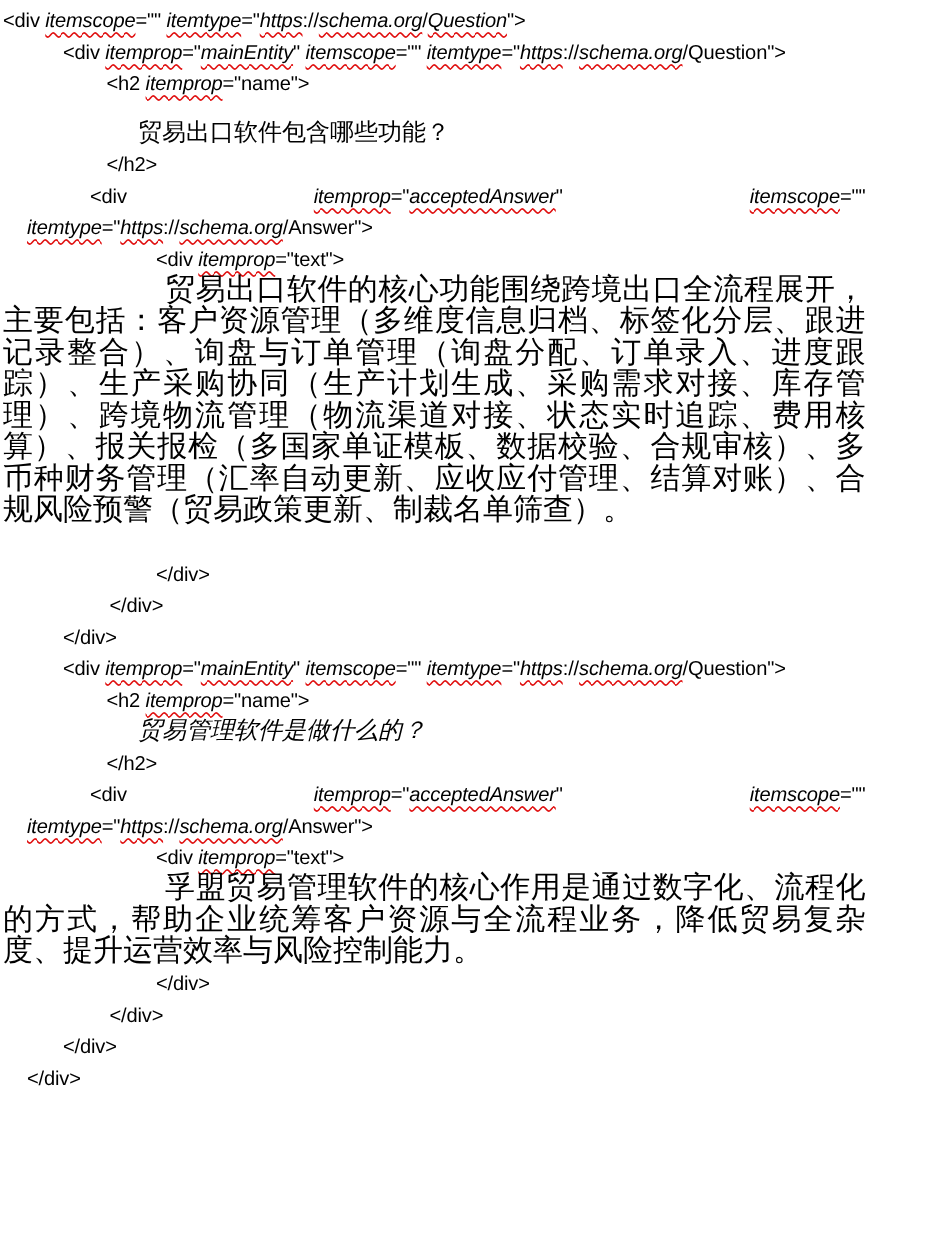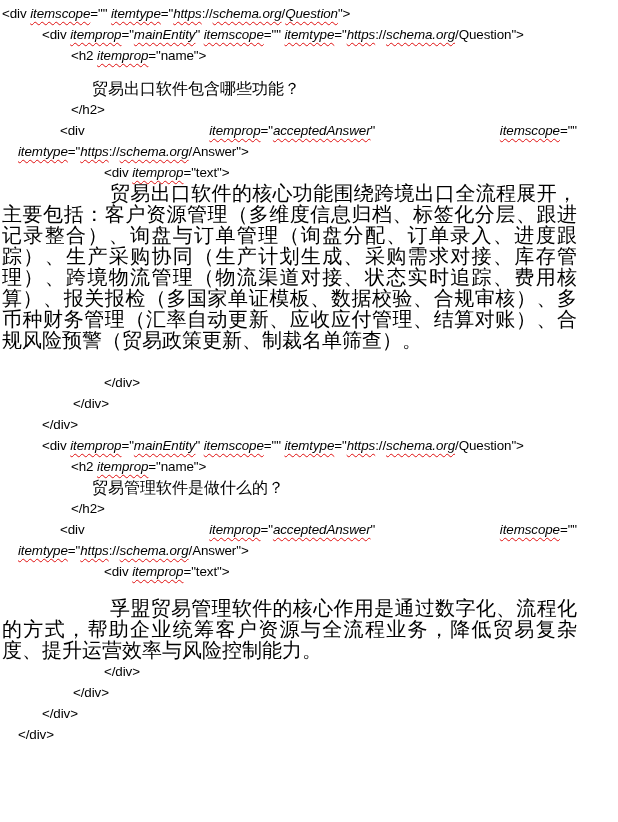--- a/index.html
+++ b/index.html
@@ -57,23 +57,23 @@
     <div class="ln spread" style="margin-left: 58px; width: 517px;"><span><span>&lt;div</span></span><span><span class="sq">itemprop</span><span>="</span><span class="sq">acceptedAnswer</span><span>"</span></span><span><span class="sq">itemscope</span><span>=""</span></span></div>
     <div class="ln" style="padding-left: 16px;"><span class="sq">itemtype</span><span>="</span><span class="sq">https</span><span>://</span><span class="sq">schema.org</span><span>/Answer"&gt;</span></div>
     <div class="ln" style="padding-left: 102px;"><span>&lt;div </span><span class="sq">itemprop</span><span>="text"&gt;</span></div>
     <div class="para" style="text-indent: 108px;">贸易出口软件的核心功能围绕跨境出口全流程展开，主要包括：客户资源管理（多维度信息归档、标签化分层、跟进记录整合）、询盘与订单管理（询盘分配、订单录入、进度跟踪）、生产采购协同（生产计划生成、采购需求对接、库存管理）、跨境物流管理（物流渠道对接、状态实时追踪、费用核算）、报关报检（多国家单证模板、数据校验、合规审核）、多币种财务管理（汇率自动更新、应收应付管理、结算对账）、合规风险预警（贸易政策更新、制裁名单筛查）。</div>
     <div class="ln">&nbsp;</div>
     <div class="ln" style="padding-left: 102px;"><span>&lt;/div&gt;</span></div>
     <div class="ln" style="padding-left: 71px;"><span>&lt;/div&gt;</span></div>
     <div class="ln" style="padding-left: 40px;"><span>&lt;/div&gt;</span></div>
     <div class="ln" style="padding-left: 40px;"><span>&lt;div </span><span class="sq">itemprop</span><span>="</span><span class="sq">mainEntity</span><span>" </span><span class="sq">itemscope</span><span>="" </span><span class="sq">itemtype</span><span>="</span><span class="sq">https</span><span>://</span><span class="sq">schema.org</span><span>/Question"&gt;</span></div>
     <div class="ln" style="padding-left: 69px;"><span>&lt;h2 </span><span class="sq">itemprop</span><span>="name"&gt;</span></div>
-    <div class="ln cjk" style="padding-left: 90px;">贸易管理软件是做什么的？</div>
+    <div class="ln cjk" style="padding-left: 90px; font-style: italic;">贸易管理软件是做什么的？</div>
     <div class="ln" style="padding-left: 69px;"><span>&lt;/h2&gt;</span></div>
     <div class="ln spread" style="margin-left: 58px; width: 517px;"><span><span>&lt;div</span></span><span><span class="sq">itemprop</span><span>="</span><span class="sq">acceptedAnswer</span><span>"</span></span><span><span class="sq">itemscope</span><span>=""</span></span></div>
     <div class="ln" style="padding-left: 16px;"><span class="sq">itemtype</span><span>="</span><span class="sq">https</span><span>://</span><span class="sq">schema.org</span><span>/Answer"&gt;</span></div>
     <div class="ln" style="padding-left: 102px;"><span>&lt;div </span><span class="sq">itemprop</span><span>="text"&gt;</span></div>
-    <div class="para" style="text-indent: 108px; margin-top: 16px;">孚盟贸易管理软件的核心作用是通过数字化、流程化的方式，帮助企业统筹客户资源与全流程业务，降低贸易复杂度、提升运营效率与风险控制能力。</div>
+    <div class="para" style="text-indent: 108px;">孚盟贸易管理软件的核心作用是通过数字化、流程化的方式，帮助企业统筹客户资源与全流程业务，降低贸易复杂度、提升运营效率与风险控制能力。</div>
     <div class="ln" style="padding-left: 102px;"><span>&lt;/div&gt;</span></div>
     <div class="ln" style="padding-left: 71px;"><span>&lt;/div&gt;</span></div>
     <div class="ln" style="padding-left: 40px;"><span>&lt;/div&gt;</span></div>
     <div class="ln" style="padding-left: 16px;"><span>&lt;/div&gt;</span></div>
   </div>
 
 </body></html>

